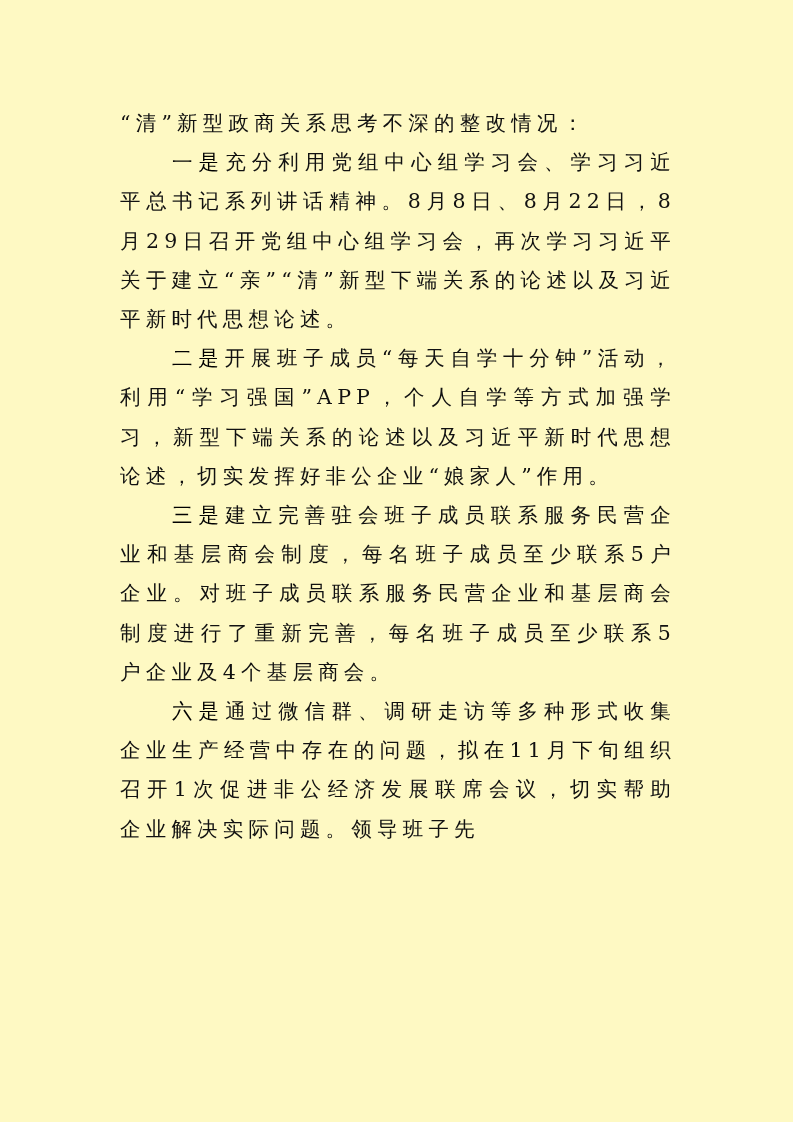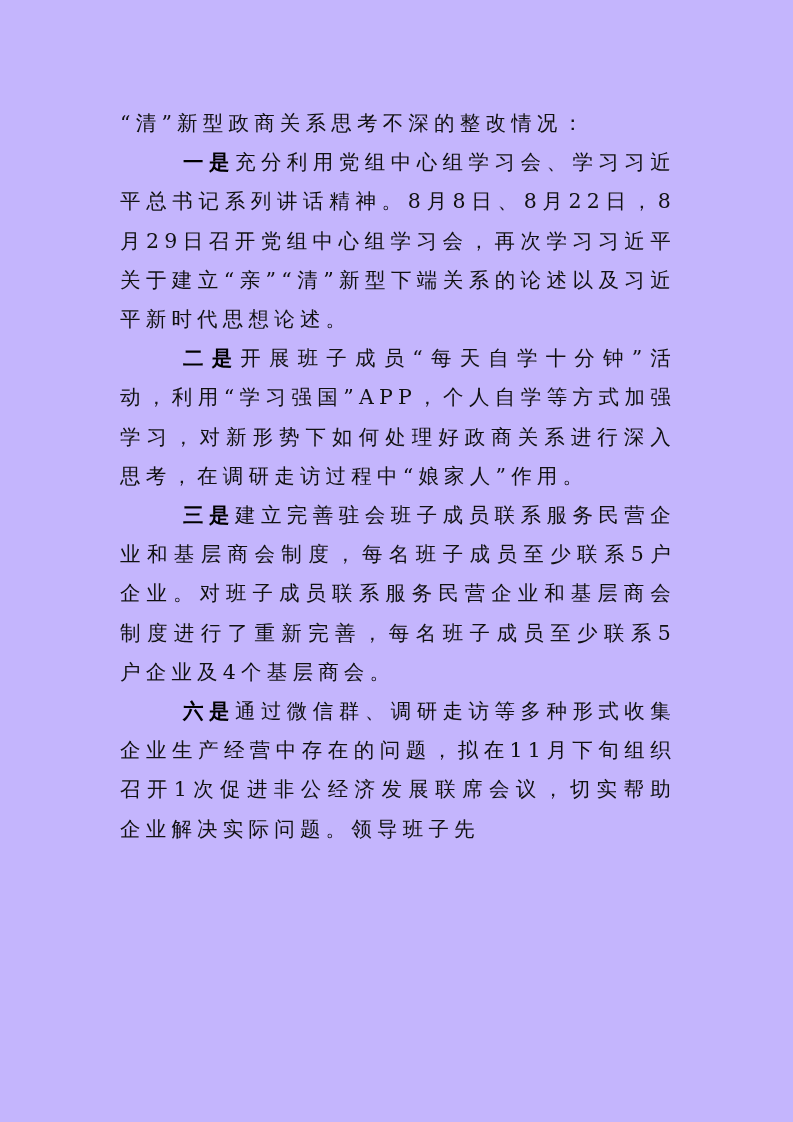--- a/index.html
+++ b/index.html
@@ -12,21 +12,21 @@
     height: 1122px;
     position: relative;
     overflow: hidden;
   }
   .page {
     position: absolute;
     left: 0;
     top: 0;
     width: 793px;
     height: 1122px;
-    background: #c4b5fd;
+    background: #fef9c3;
   }
   .content {
     position: absolute;
     left: 120px;
     top: 104px;
     width: 556px;
     font-family: "DejaVu Serif", "Liberation Serif", serif;
     font-size: 20.5px;
     line-height: 39.2px;
     color: #111111;
@@ -35,38 +35,37 @@
     text-justify: inter-character;
   }
   .para {
     margin: 0;
     padding: 0;
   }
   .para.indent {
     text-indent: 52px;
   }
   .lead {
-    font-weight: bold;
+    font-weight: normal;
     color: #000000;
-    margin-left: 11px;
   }
 </style>
 </head>
 <body>
 
 <div class="page">
   <div class="content">
     <p class="para">
       <span>“清”新型政商关系思考不深的整改情况：</span>
     </p>
     <p class="para indent">
       <span class="lead">一是</span><span>充分利用党组中心组学习会、学习习近平总书记系列讲话精神。8月8日、8月22日，8月29日召开党组中心组学习会，再次学习习近平关于建立“亲”“清”新型下端关系的论述以及习近平新时代思想论述。</span>
     </p>
     <p class="para indent">
-      <span class="lead">二是</span><span>开展班子成员“每天自学十分钟”活动，利用“学习强国”APP，个人自学等方式加强学习，对新形势下如何处理好政商关系进行深入思考，在调研走访过程中“娘家人”作用。</span>
+      <span class="lead">二是</span><span>开展班子成员“每天自学十分钟”活动，利用“学习强国”APP，个人自学等方式加强学习，新型下端关系的论述以及习近平新时代思想论述，切实发挥好非公企业“娘家人”作用。</span>
     </p>
     <p class="para indent">
       <span class="lead">三是</span><span>建立完善驻会班子成员联系服务民营企业和基层商会制度，每名班子成员至少联系5户企业。对班子成员联系服务民营企业和基层商会制度进行了重新完善，每名班子成员至少联系5户企业及4个基层商会。</span>
     </p>
     <p class="para indent">
       <span class="lead">六是</span><span>通过微信群、调研走访等多种形式收集企业生产经营中存在的问题，拟在11月下旬组织召开1次促进非公经济发展联席会议，切实帮助企业解决实际问题。领导班子先</span>
     </p>
   </div>
 </div>
 

